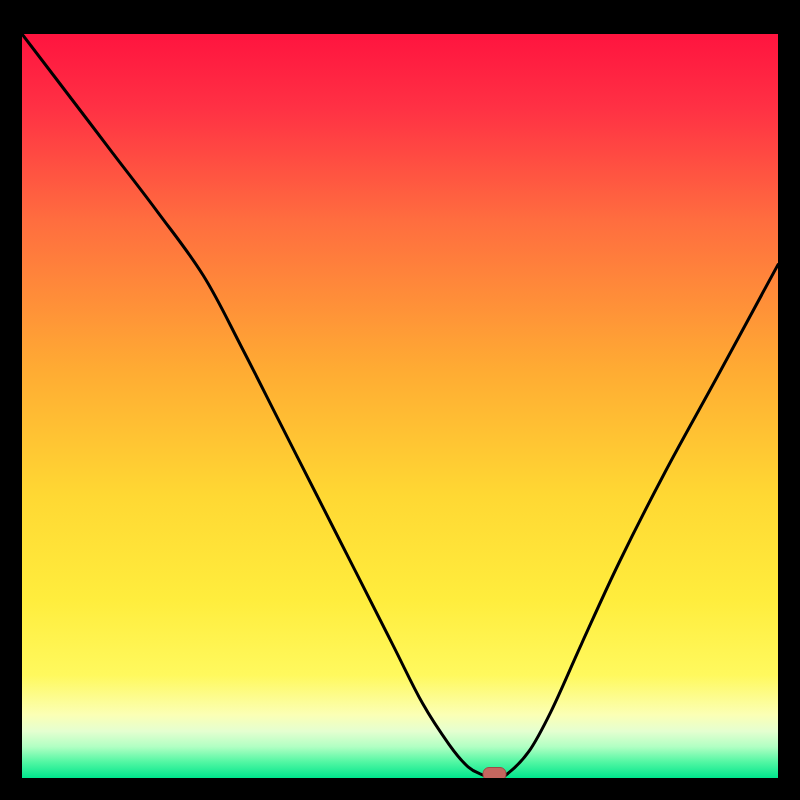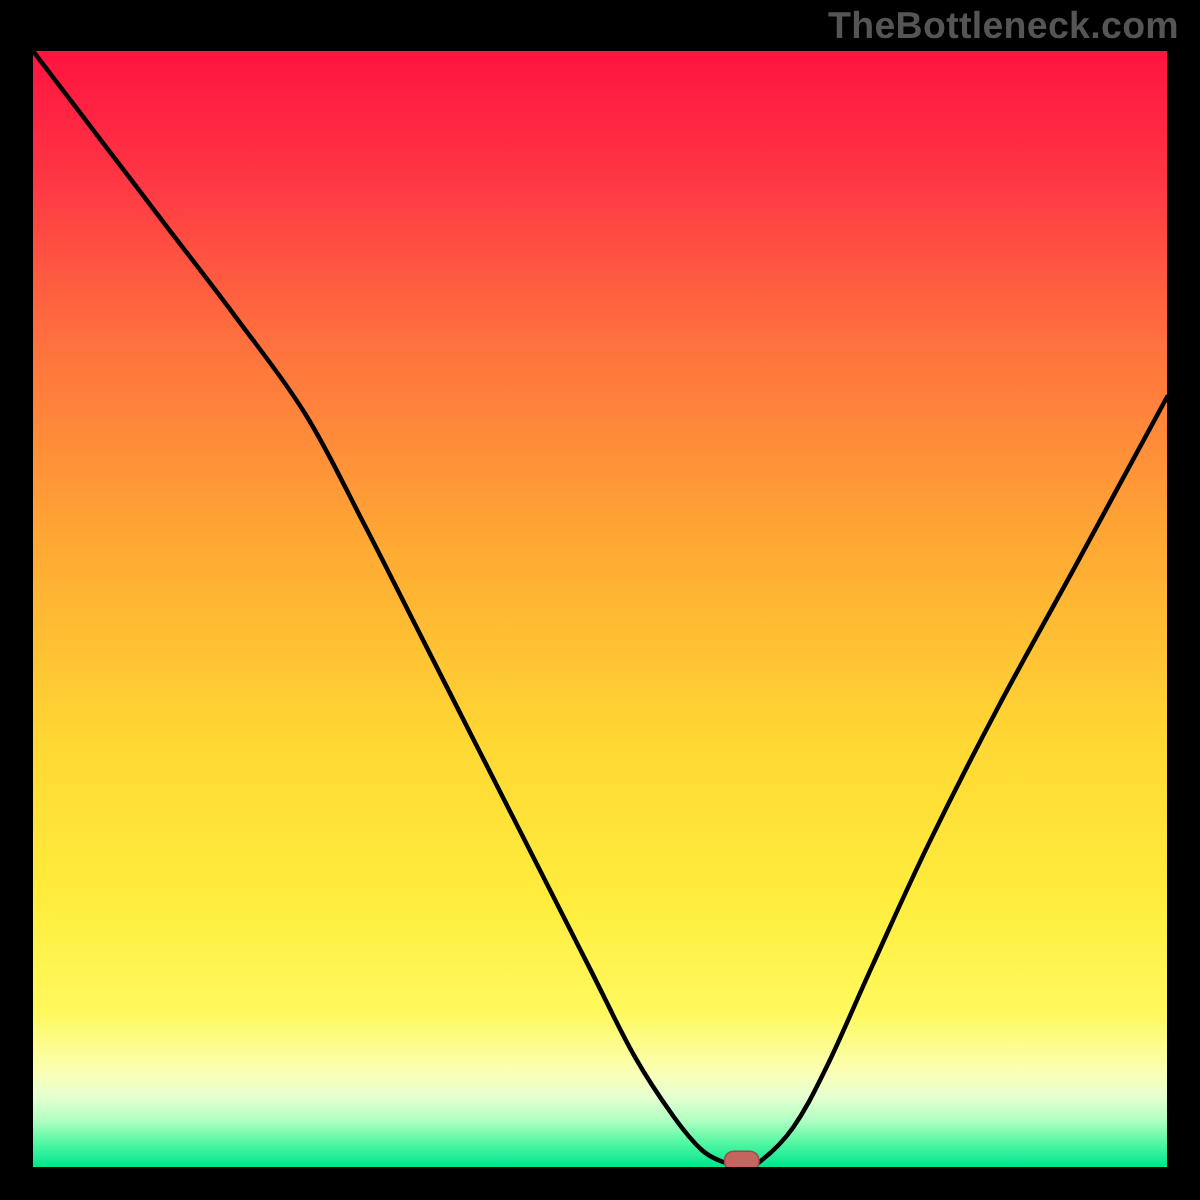--- a/index.html
+++ b/index.html
@@ -39,21 +39,20 @@
   .plot svg {
     display: block;
     width: 756px;
     height: 744px;
   }
 </style>
 </head>
 <body>
 
 <div class="frame">
-  <div class="watermark">TheBottleneck.com</div>
 
   <div class="plot">
     <svg id="plot-svg" viewBox="0 0 756 744" preserveAspectRatio="none">
       <defs>
         <linearGradient id="bg-grad" x1="0" y1="0" x2="0" y2="1">
             <stop offset="0%" stop-color="#ff143f"></stop>
             <stop offset="10%" stop-color="#ff3144"></stop>
             <stop offset="25%" stop-color="#ff6d3f"></stop>
             <stop offset="45%" stop-color="#ffab33"></stop>
             <stop offset="62%" stop-color="#ffd833"></stop>

